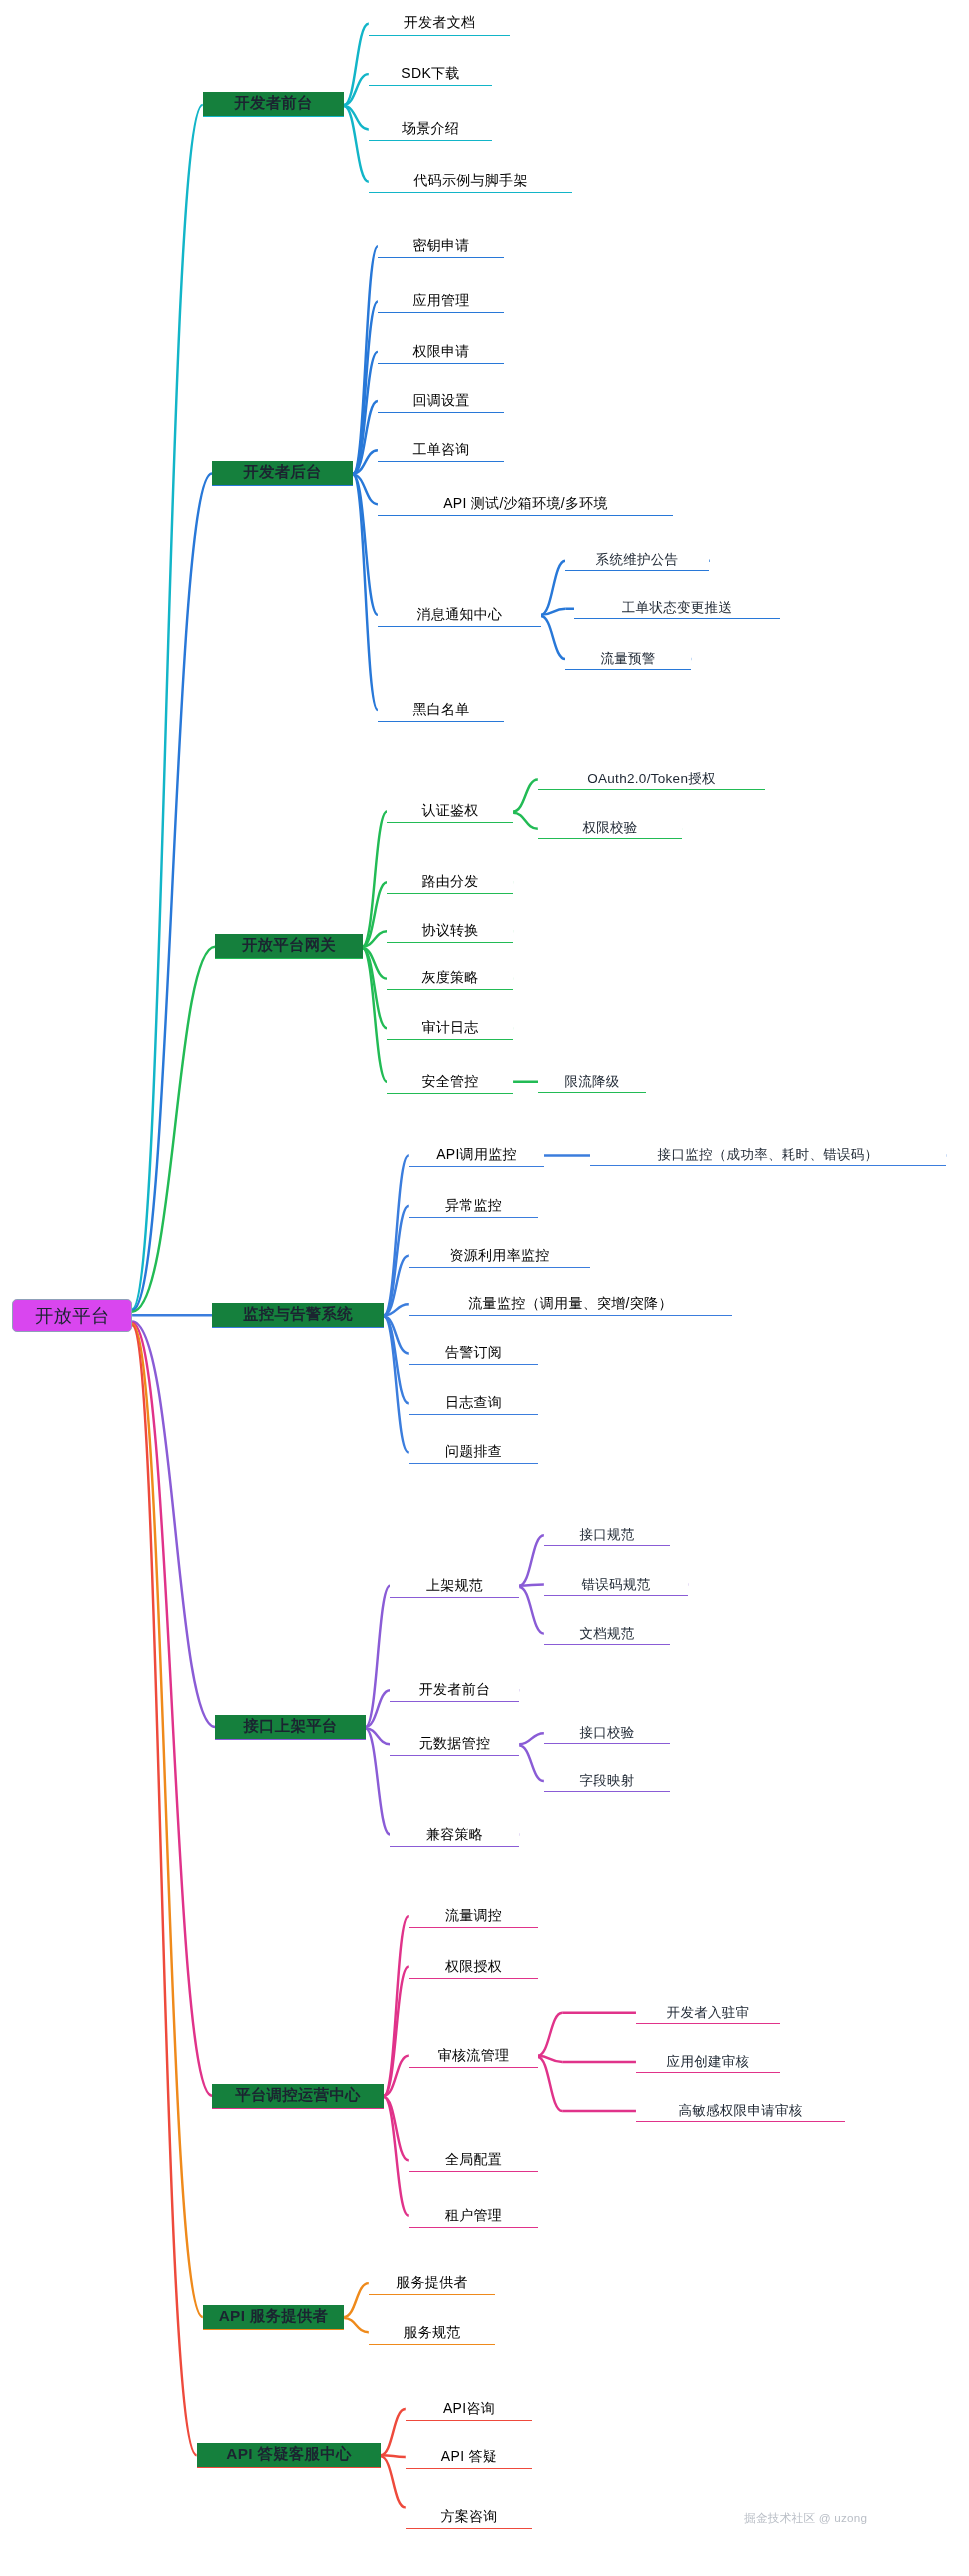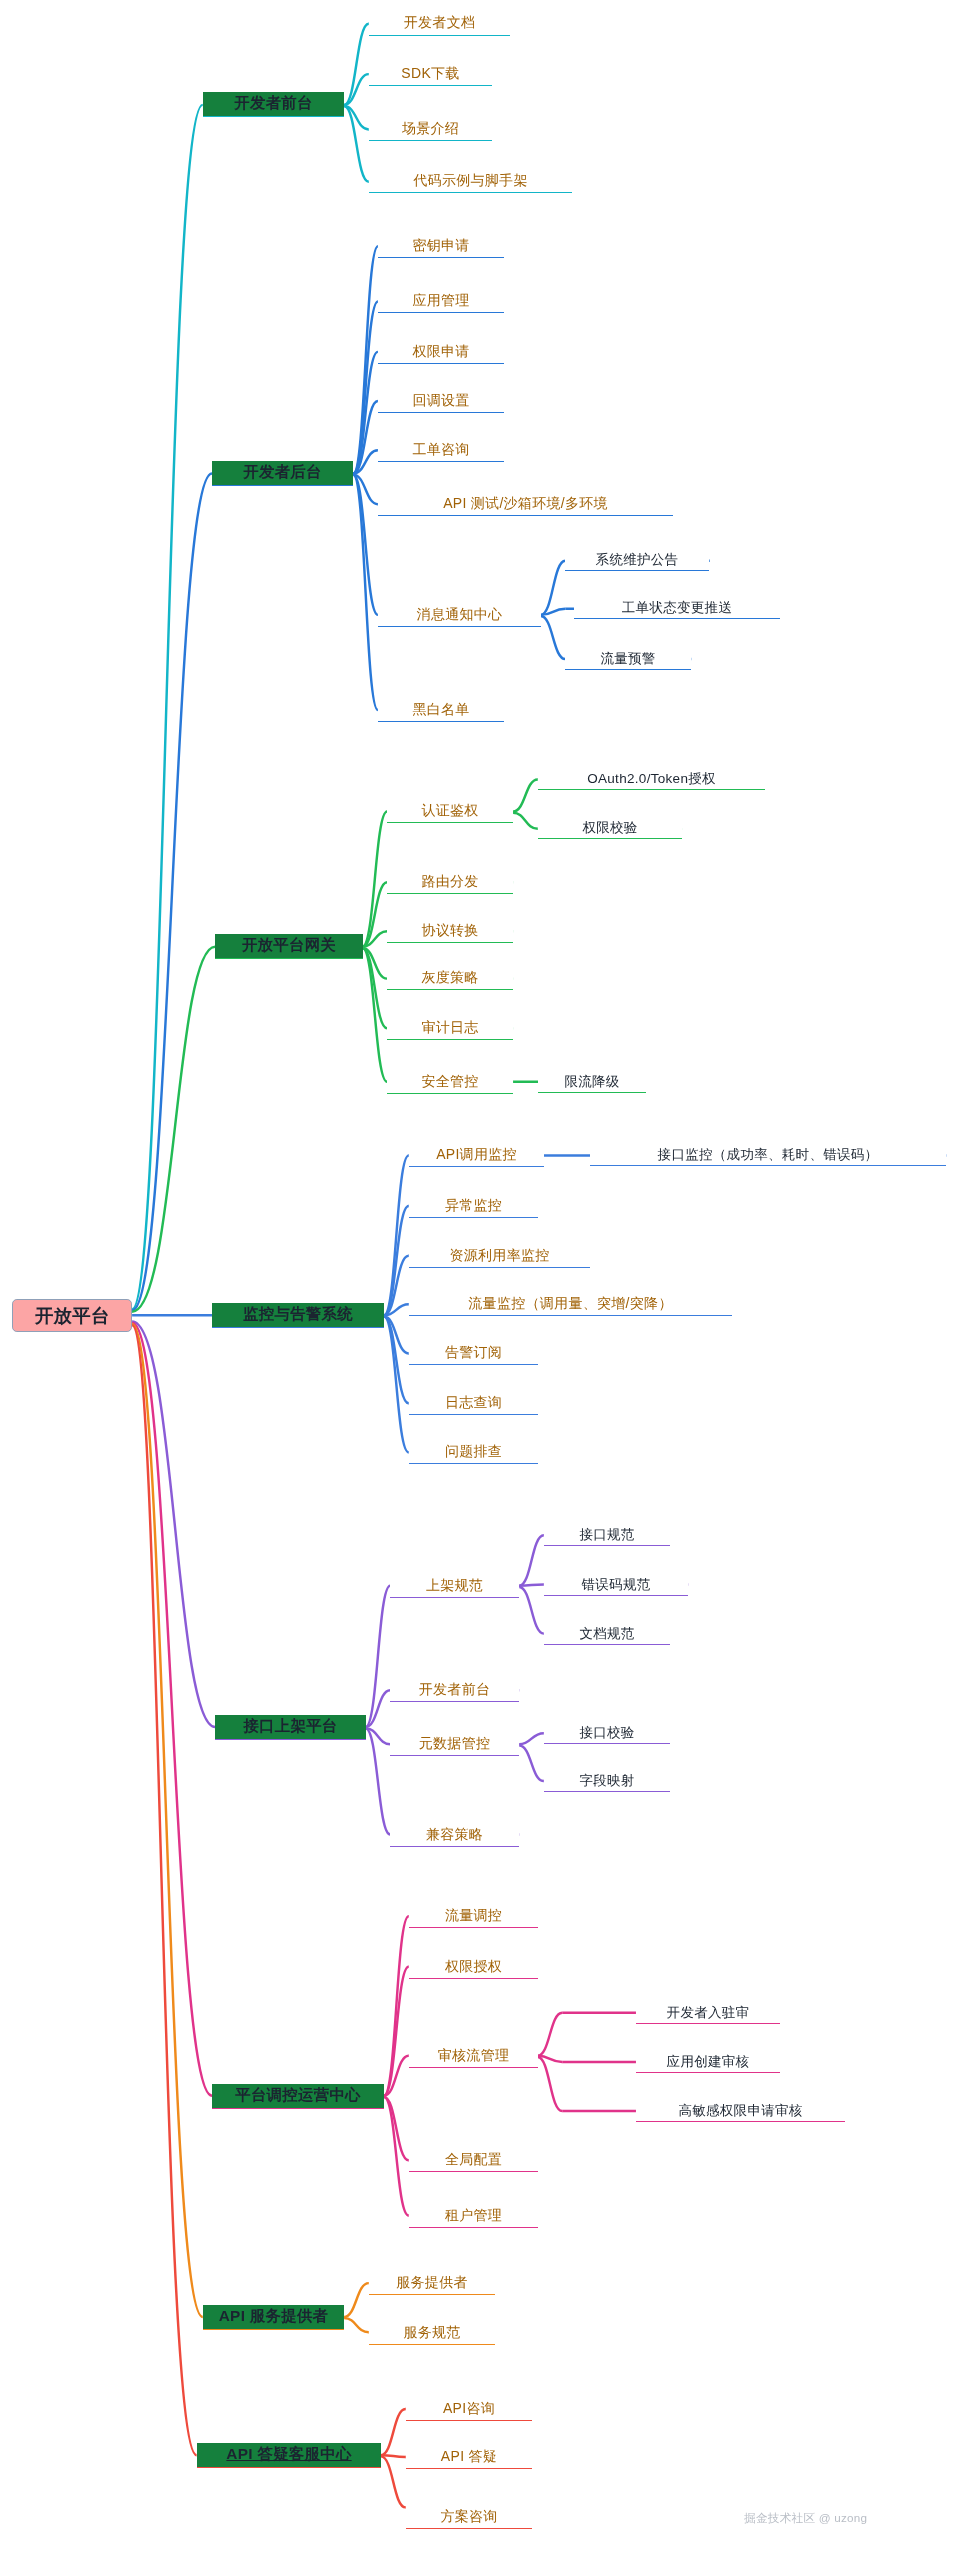--- a/index.html
+++ b/index.html
@@ -30,41 +30,41 @@
   .node {
     position: absolute;
     box-sizing: border-box;
     white-space: nowrap;
     display: flex;
     align-items: center;
     justify-content: center;
     letter-spacing: 0.3px;
   }
   .root {
-    background: #fca5a5;
+    background: #d946ef;
     border: 1.2px solid #8fa0b8;
     border-radius: 4.9px;
     color: #1b2430;
     font-size: 18.4px;
-    font-weight: bold;
+    font-weight: normal;
     padding: 0 21px;
     height: 33px;
   }
   .lvl1 {
     background: #15803d;
     color: #1b2430;
     font-size: 15.4px;
     font-weight: bold;
     padding: 0 4.9px;
     height: 24.6px;
     border-bottom: 1.8px solid #888;
   }
   .lvl2 {
     background: #ffffff;
-    color: #a16207;
+    color: #000000;
     font-size: 14px;
     padding: 0 3.7px;
     height: 23.4px;
     border-bottom: 1.2px solid #888;
   }
   .lvl3 {
     background: #ffffff;
     color: #1b2430;
     font-size: 13.5px;
     padding: 0 3.7px;
@@ -397,21 +397,21 @@
   <div class="node lvl1" style="left:203px; top:2305px; width:141px; border-color:#ef8a1b;">
     <span>API 服务提供者</span>
   </div>
   <div class="node lvl2" style="left:369px; top:2272px; width:126px; border-color:#ef8a1b;">
     <span>服务提供者</span>
   </div>
   <div class="node lvl2" style="left:369px; top:2322px; width:126px; border-color:#ef8a1b;">
     <span>服务规范</span>
   </div>
 
-  <div class="node lvl1" style="left:197px; top:2443px; width:184px; border-color:#ee4a3c;text-decoration:underline;">
+  <div class="node lvl1" style="left:197px; top:2443px; width:184px; border-color:#ee4a3c;">
     <span>API 答疑客服中心</span>
   </div>
   <div class="node lvl2" style="left:406px; top:2398px; width:126px; border-color:#ee4a3c;">
     <span>API咨询</span>
   </div>
   <div class="node lvl2" style="left:406px; top:2446px; width:126px; border-color:#ee4a3c;">
     <span>API 答疑</span>
   </div>
   <div class="node lvl2" style="left:406px; top:2497px; width:126px; border-color:#ee4a3c;margin-top:9px;">
     <span>方案咨询</span>

